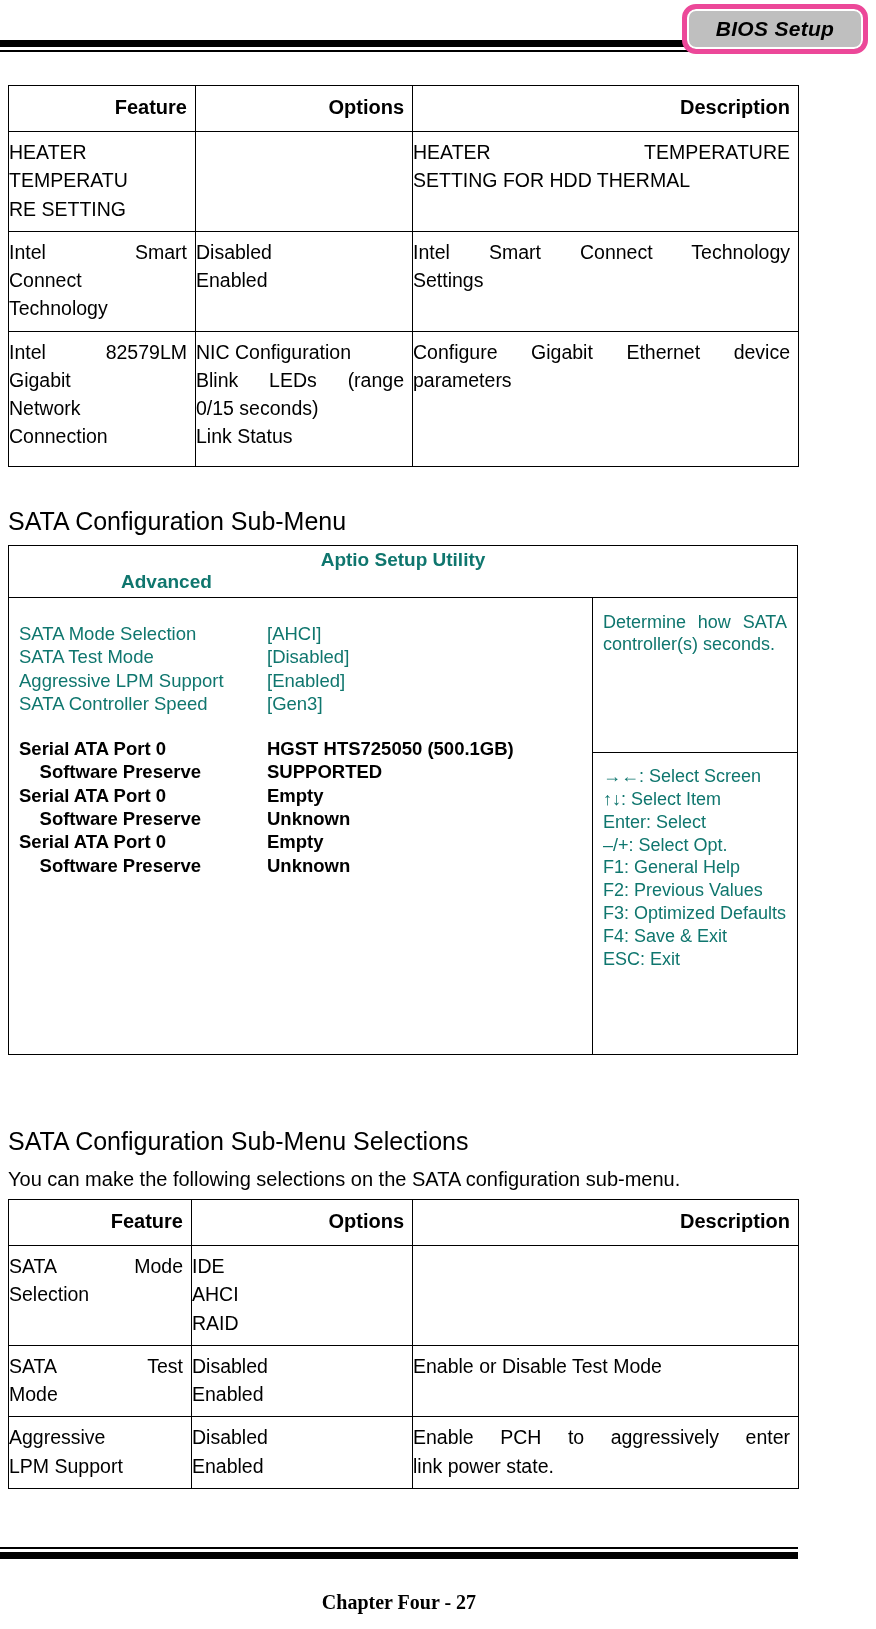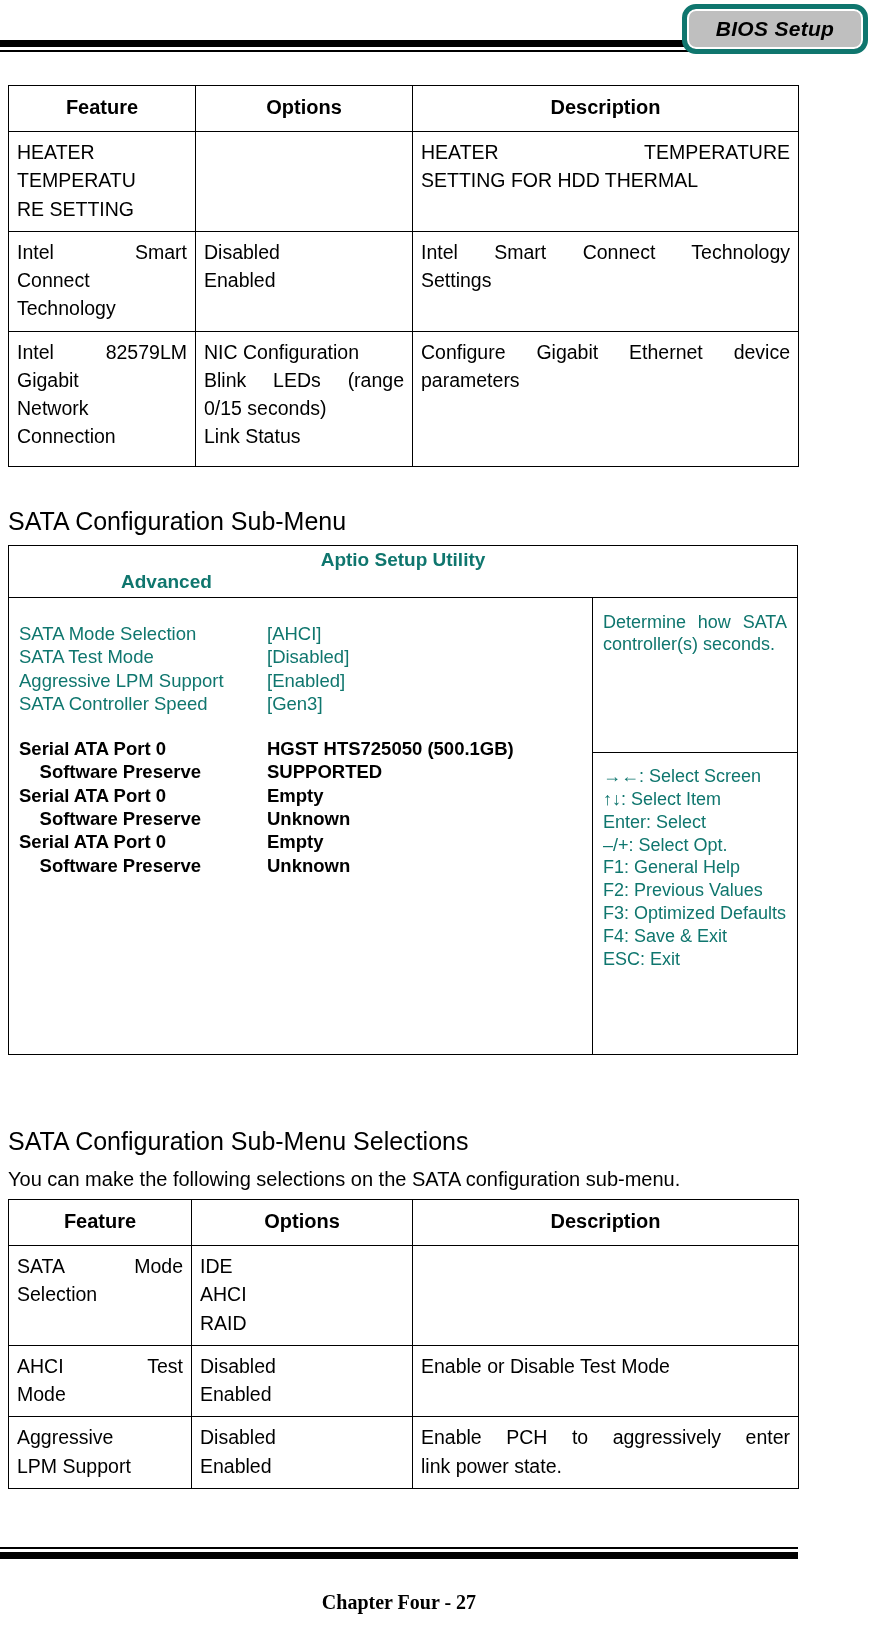--- a/index.html
+++ b/index.html
@@ -41,21 +41,21 @@
     background: #000000;
   }
   .bios-tab {
     position: absolute;
     right: 8px;
     top: 4px;
     width: 186px;
     height: 50px;
     box-sizing: border-box;
     background: #bfbfbf;
-    border: 5px solid #0f766e;
+    border: 5px solid #ec4899;
     border-radius: 14px;
     box-shadow: 0 0 0 2px #ffffff inset;
     display: flex;
     align-items: center;
     justify-content: center;
   }
   .bios-tab-label {
     font-size: 21px;
     font-weight: bold;
     font-style: italic;
@@ -66,27 +66,27 @@
   
   .doc-table {
     position: absolute;
     border-collapse: collapse;
     table-layout: fixed;
     background: #ffffff;
   }
   .doc-table td, .doc-table th {
     border: 1.6px solid #000000;
     vertical-align: top;
-    padding: 6px 8px 8px 8px;
+    padding: 6px 8px 8px 0;
     font-size: 19.5px;
     line-height: 1.45;
     font-weight: normal;
   }
   .doc-table th {
-    text-align: center;
+    text-align: right;
     font-weight: bold;
     font-size: 20px;
     padding: 7px 8px 9px 8px;
   }
   .cell-justify {
     text-align: justify;
     text-align-last: justify;
   }
   .cell-justify-para {
     text-align: justify;
@@ -335,21 +335,21 @@
     <tr style="height:96px;margin-left:44px;">
       <td><span class="cell-justify" style="display:block;">SATA Mode</span>Selection</td>
       <td>
         <span class="opt-line">IDE</span>
         <span class="opt-line">AHCI</span>
         <span class="opt-line">RAID</span>
       </td>
       <td></td>
     </tr>
     <tr style="height:65px;">
-      <td><span class="cell-justify" style="display:block;">AHCI Test</span>Mode</td>
+      <td><span class="cell-justify" style="display:block;">SATA Test</span>Mode</td>
       <td>
         <span class="opt-line">Disabled</span>
         <span class="opt-line">Enabled</span>
       </td>
       <td>Enable or Disable Test Mode</td>
     </tr>
     <tr style="height:65px;">
       <td>Aggressive<br>LPM Support</td>
       <td>
         <span class="opt-line">Disabled</span>

